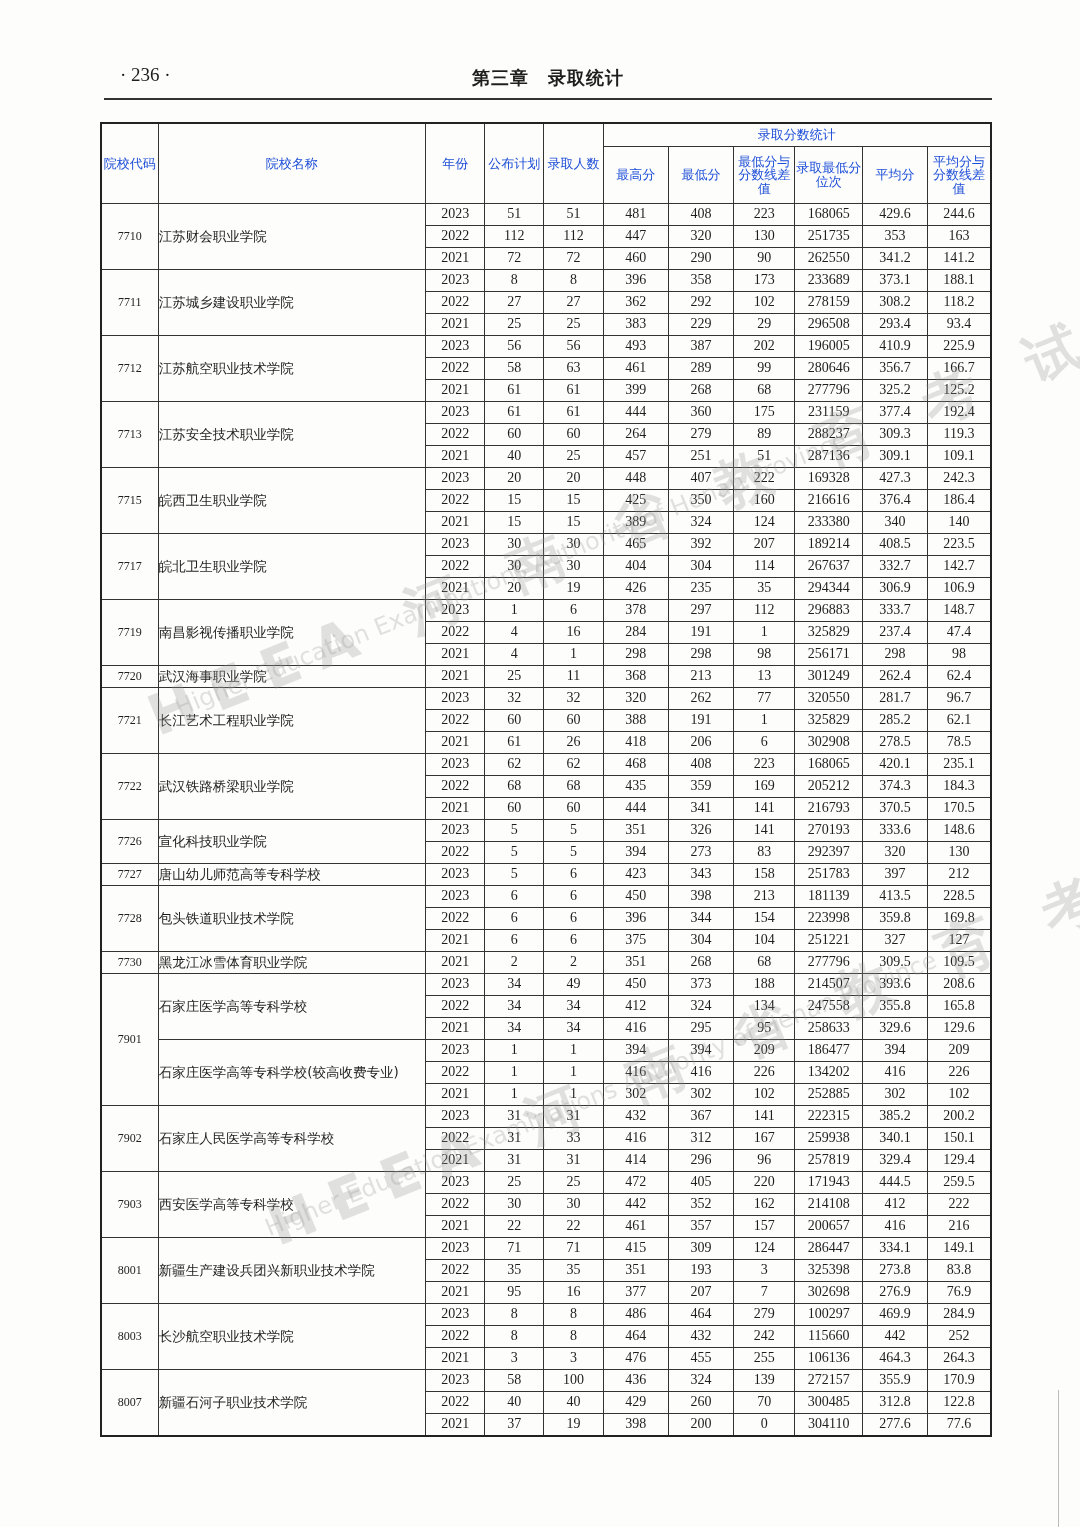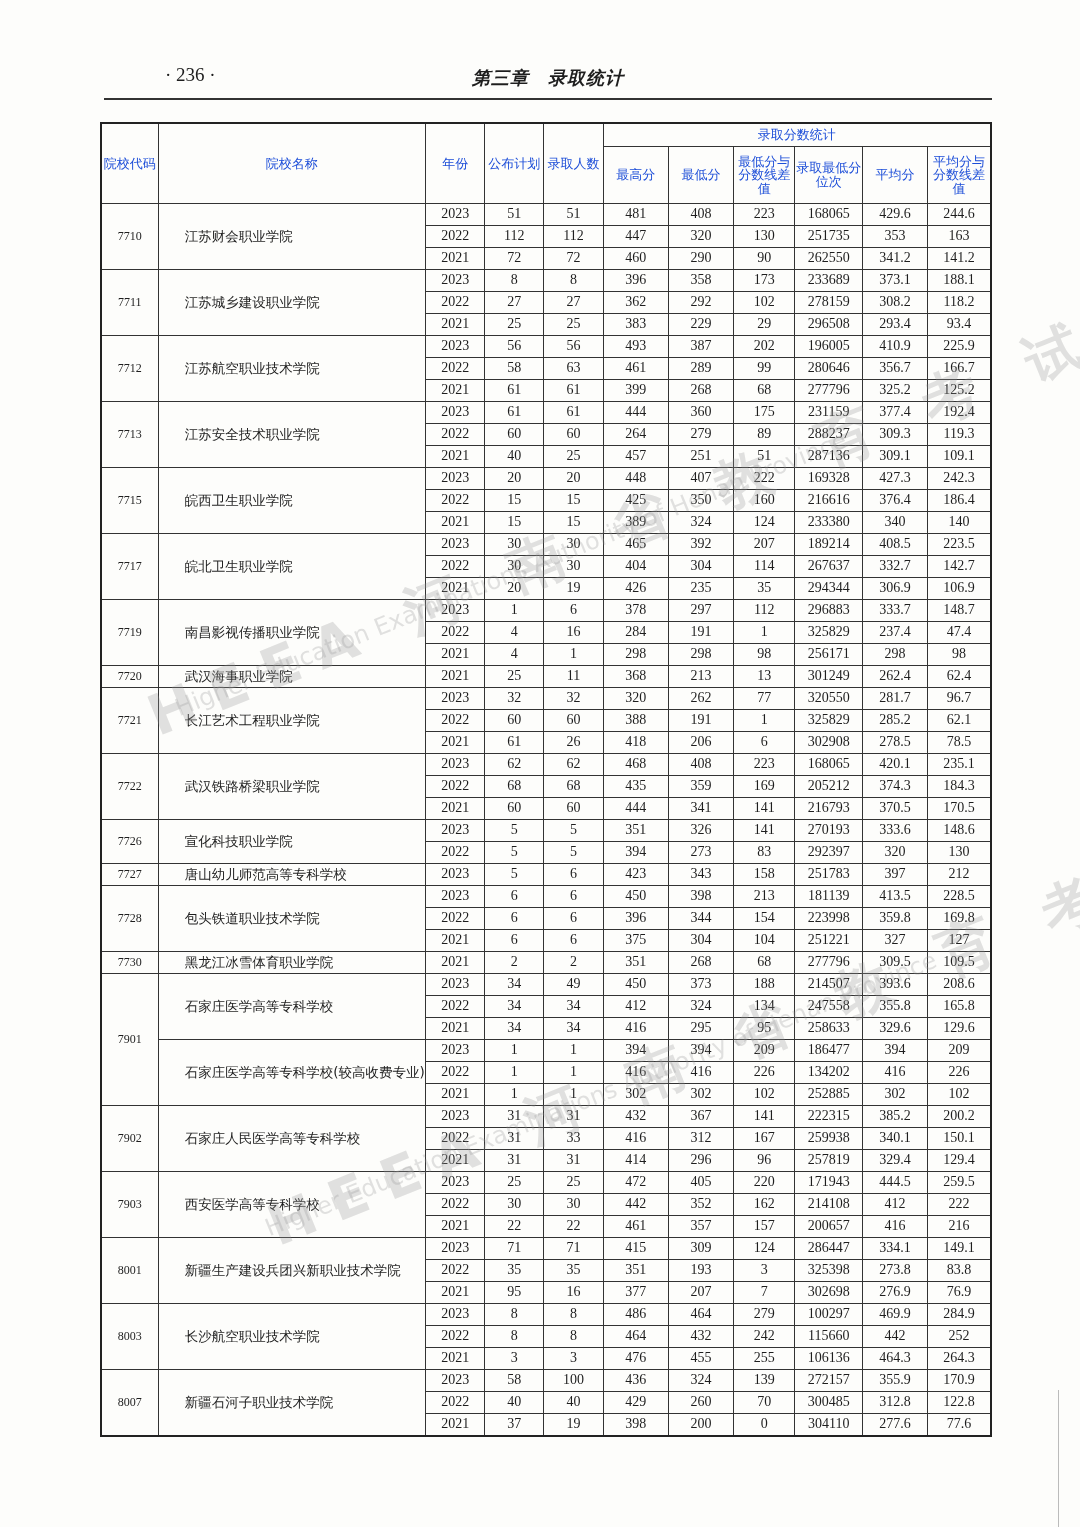--- a/index.html
+++ b/index.html
@@ -2,38 +2,38 @@
 <html><head>
 <meta charset="utf-8">
 <style>
   html, body { margin: 0; padding: 0; }
   body {
     width: 1080px; height: 1527px; background: #fdfdfb;
     font-family: "DejaVu Serif", "Liberation Serif", serif; color: #1e1e1e;
     position: relative; overflow: hidden;
   }
   .page-header { position: absolute; left: 104px; top: 62px; width: 888px; height: 36px; }
-  .page-num { position: absolute; left: 16px; top: 2px; font-size: 19px; font-family: "Liberation Serif", serif; margin-left: 45px; }
-  .chapter { position: absolute; left: 0; width: 100%; text-align: center; top: 4px; font-size: 18px; font-weight: bold; font-family: "DejaVu Sans", sans-serif; letter-spacing: 1px; font-style: italic; }
+  .page-num { position: absolute; left: 16px; top: 2px; font-size: 19px; font-family: "Liberation Serif", serif; }
+  .chapter { position: absolute; left: 0; width: 100%; text-align: center; top: 4px; font-size: 18px; font-weight: bold; font-family: "DejaVu Sans", sans-serif; letter-spacing: 1px; }
   .header-rule { position: absolute; left: 104px; top: 98px; width: 888px; height: 2px; background: #333; }
   .right-edge { position: absolute; left: 1058px; top: 1390px; width: 1px; height: 137px; background: #bbb; }
 
   table.adm {
     position: absolute; left: 100px; top: 122px; width: 892px;
     border-collapse: collapse; table-layout: fixed;
     border: 2px solid #222; font-family: "Liberation Serif", "DejaVu Serif", serif;
   }
   table.adm th, table.adm td {
     border: 1px solid #333; padding: 0; text-align: center; vertical-align: middle;
     font-weight: normal; line-height: 1.05;
   }
   table.adm th { font-family: "DejaVu Sans", sans-serif; font-size: 13px; color: #1d4ed8; }
   table.adm td { font-size: 14px; height: 21px; }
   table.adm td.code { font-size: 12px; }
-  table.adm td.name { text-align: left; padding-left: 26px; font-family: "DejaVu Sans", sans-serif; font-size: 13.5px; }
+  table.adm td.name { text-align: left; padding-left: 0; font-family: "DejaVu Sans", sans-serif; font-size: 13.5px; }
   .hrow1 th { height: 22px; }
   .hrow2 th { height: 56px; }
 
   .watermark { position: absolute; pointer-events: none; color: rgba(150,150,150,0.28); font-family: "DejaVu Sans", sans-serif; white-space: nowrap; }
   .wm1 { left: 110px; top: 470px; font-size: 56px; font-weight: bold; transform: rotate(-22deg); letter-spacing: 18px; }
   .wm2 { left: 150px; top: 560px; font-size: 24px; transform: rotate(-22deg); }
   .wm3 { left: 230px; top: 980px; font-size: 56px; font-weight: bold; transform: rotate(-22deg); letter-spacing: 18px; }
   .wm4 { left: 240px; top: 1080px; font-size: 24px; transform: rotate(-22deg); }
 </style>
 </head>

